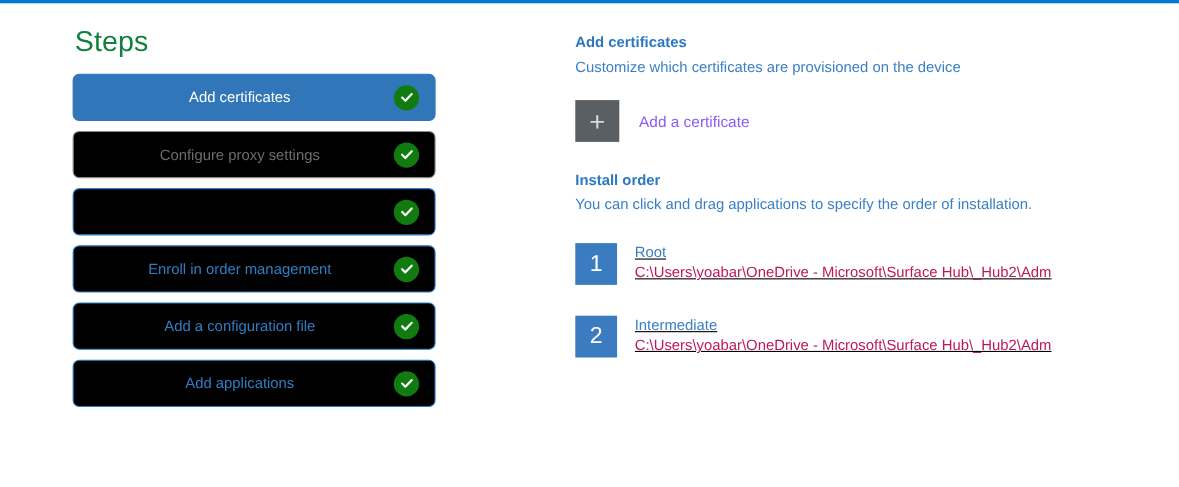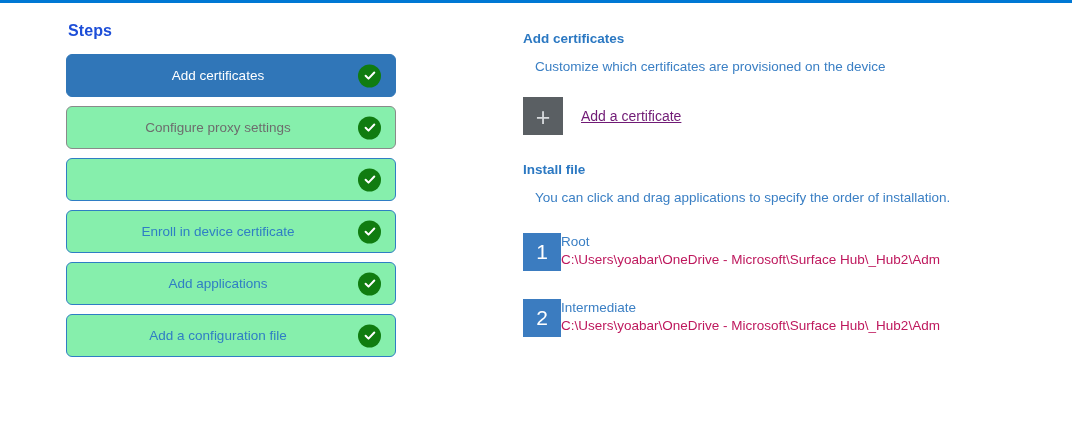--- a/index.html
+++ b/index.html
@@ -24,36 +24,36 @@
   }
 
   
   #steps-panel {
     position: absolute;
     top: 22px;
     left: 66px;
     width: 340px;
   }
   #steps-heading {
-    font-size: 16px;
-    font-weight: bold;
-    color: #1d4ed8;
+    font-size: 26px;
+    font-weight: normal;
+    color: #15803d;
     margin: 0 0 14px 2px;
     letter-spacing: .1px;
   }
   .step-list { display: block; }
   .step {
     position: relative;
     box-sizing: border-box;
     width: 330px;
     height: 43px;
     margin-bottom: 9px;
     border-radius: 6px;
     border: 1px solid #2f7ec4;
-    background: #86efac;
+    background: #000000;
     display: flex;
     align-items: center;
     justify-content: center;
     cursor: pointer;
   }
   .step-label {
     font-size: 13.5px;
     color: #2f7ec4;
     text-align: center;
     padding-right: 26px;
@@ -91,21 +91,21 @@
   }
   .section-heading {
     font-size: 13.5px;
     font-weight: bold;
     color: #2b78c2;
     margin: 0 0 6px 0;
   }
   .section-sub {
     font-size: 13.5px;
     color: #3a7fc4;
-    margin: 12px;
+    margin: 0;
     line-height: 1.35;
   }
 
   #add-cert-row {
     display: flex;
     align-items: center;
     margin-top: 21px;
   }
   #add-cert-square {
     width: 40px;
@@ -120,23 +120,22 @@
   #add-cert-square .plus {
     color: #d7dadd;
     font-size: 25px;
     line-height: 1;
     font-weight: 300;
     margin-top: 2px;
   }
   #add-cert-link {
     margin-left: 18px;
     font-size: 14px;
-    color: #701a75;
-    cursor: pointer;
-    text-decoration: underline;
+    color: #8b5cf6;
+    cursor: pointer;
   }
 
   #install-order-block { margin-top: 27px; }
 
   #order-list { margin-top: 26px; }
   .order-item {
     display: flex;
     align-items: flex-start;
     margin-bottom: 28px;
     cursor: pointer;
@@ -146,23 +145,24 @@
     height: 38px;
     background: #3b7cc0;
     color: #ffffff;
     font-size: 21px;
     display: flex;
     align-items: center;
     justify-content: center;
     flex: none;
   }
   .order-text {
-    margin-left: 0;
+    margin-left: 16px;
     overflow: hidden;
     width: 460px;
+    text-decoration: underline;
   }
   .order-name {
     font-size: 13.5px;
     color: #3a7fc4;
     line-height: 1.32;
     white-space: nowrap;
   }
   .order-path {
     font-size: 13.5px;
     color: #be185d;
@@ -195,37 +195,37 @@
         </div>
       </div>
       <div class="step">
         <div class="check-badge">
           <svg width="14" height="14" viewBox="0 0 14 14" aria-hidden="true">
             <path d="M2.6 7.2 L5.5 10.1 L11.3 4.0" fill="none" stroke="#ffffff" stroke-width="2" stroke-linecap="round" stroke-linejoin="round"></path>
           </svg>
         </div>
       </div>
       <div class="step">
-        <div class="step-label">Enroll in device certificate</div>
+        <div class="step-label">Enroll in order management</div>
+        <div class="check-badge">
+          <svg width="14" height="14" viewBox="0 0 14 14" aria-hidden="true">
+            <path d="M2.6 7.2 L5.5 10.1 L11.3 4.0" fill="none" stroke="#ffffff" stroke-width="2" stroke-linecap="round" stroke-linejoin="round"></path>
+          </svg>
+        </div>
+      </div>
+      <div class="step">
+        <div class="step-label">Add a configuration file</div>
         <div class="check-badge">
           <svg width="14" height="14" viewBox="0 0 14 14" aria-hidden="true">
             <path d="M2.6 7.2 L5.5 10.1 L11.3 4.0" fill="none" stroke="#ffffff" stroke-width="2" stroke-linecap="round" stroke-linejoin="round"></path>
           </svg>
         </div>
       </div>
       <div class="step">
         <div class="step-label">Add applications</div>
-        <div class="check-badge">
-          <svg width="14" height="14" viewBox="0 0 14 14" aria-hidden="true">
-            <path d="M2.6 7.2 L5.5 10.1 L11.3 4.0" fill="none" stroke="#ffffff" stroke-width="2" stroke-linecap="round" stroke-linejoin="round"></path>
-          </svg>
-        </div>
-      </div>
-      <div class="step">
-        <div class="step-label">Add a configuration file</div>
         <div class="check-badge">
           <svg width="14" height="14" viewBox="0 0 14 14" aria-hidden="true">
             <path d="M2.6 7.2 L5.5 10.1 L11.3 4.0" fill="none" stroke="#ffffff" stroke-width="2" stroke-linecap="round" stroke-linejoin="round"></path>
           </svg>
         </div>
       </div>
     </div>
 </div>
 
 <div id="detail-panel">
@@ -236,21 +236,21 @@
 
     <div id="add-cert-row">
       <div id="add-cert-square">
         <span class="plus">+</span>
       </div>
       <div id="add-cert-link">Add a certificate</div>
     </div>
   </div>
 
   <div id="install-order-block">
-    <div class="section-heading">Install file</div>
+    <div class="section-heading">Install order</div>
     <div class="section-sub">You can click and drag applications to specify the order of installation.</div>
     <div id="order-list">
         <div class="order-item">
           <div class="order-num">1</div>
           <div class="order-text">
             <div class="order-name">Root</div>
             <div class="order-path">C:\Users\yoabar\OneDrive - Microsoft\Surface Hub\_Hub2\Adm</div>
           </div>
         </div>
         <div class="order-item">

